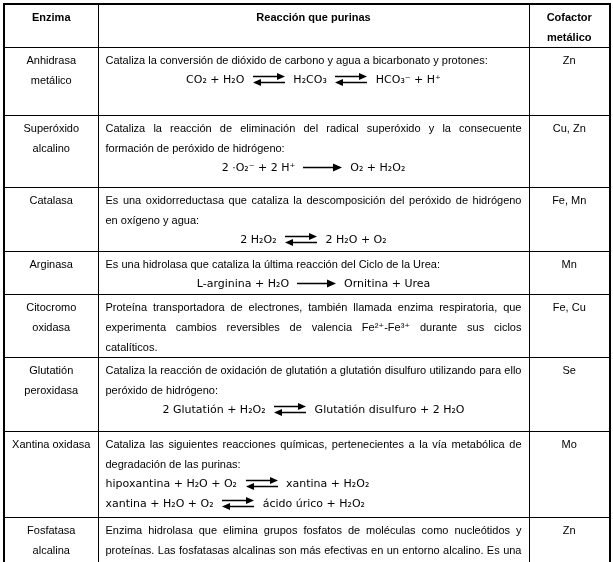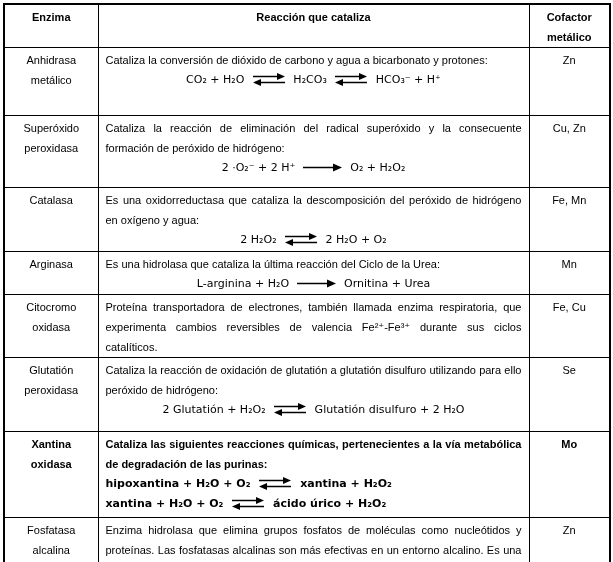--- a/index.html
+++ b/index.html
@@ -29,21 +29,21 @@
     padding: 2px 7px 0 7px;
     overflow: hidden;
   }
   thead tr       { height: 41px; }
   tbody tr:nth-child(1) { height: 68px; }
   tbody tr:nth-child(2) { height: 72px; }
   tbody tr:nth-child(3) { height: 64px; }
   tbody tr:nth-child(4) { height: 41px; }
   tbody tr:nth-child(5) { height: 44px; margin-top: 22px; }
   tbody tr:nth-child(6) { height: 74px; padding-left: 21px; }
-  tbody tr:nth-child(7) { height: 86px; font-weight: bold; }
+  tbody tr:nth-child(7) { height: 86px; }
   tbody tr:nth-child(8) { height: 63px; }
   th {
     font-weight: bold;
     white-space: pre-line;
   }
   .enzyme-cell {
     text-align: center;
   }
   .enzyme-name {
     white-space: pre-line;
@@ -72,21 +72,21 @@
 
 <table class="doc-table">
   <colgroup>
     <col style="width:94px">
     <col style="width:431px">
     <col style="width:81px">
   </colgroup>
   <thead>
     <tr>
       <th>Enzima</th>
-      <th>Reacción que cataliza</th>
+      <th>Reacción que purinas</th>
       <th>Cofactor
 metálico</th>
     </tr>
   </thead>
   <tbody id="table-body">
   <tr>
     <td class="enzyme-cell">
       <span class="enzyme-name">Anhidrasa
 metálico</span>
     </td>
@@ -107,21 +107,21 @@
           </div>
     </td>
     <td class="cofactor-cell">
       <span>Zn</span>
     </td>
   </tr>
 
   <tr>
     <td class="enzyme-cell">
       <span class="enzyme-name">Superóxido
-peroxidasa</span>
+alcalino</span>
     </td>
     <td class="reaction-cell">
       <div class="desc">Cataliza la reacción de eliminación del radical superóxido y la consecuente formación de peróxido de hidrógeno:</div>
       <div class="eq-list">
             <div class="eq center">2 ·O₂⁻ + 2 H⁺ <span class="arrow"><svg width="40" height="9" viewBox="0 0 40 9" xmlns="http://www.w3.org/2000/svg">
                   <line x1="0" y1="4.5" x2="31" y2="4.5" stroke="#000" stroke-width="1.5"></line>
                   <polygon points="30,0.5 39,4.5 30,8.5" fill="#000"></polygon>
                 </svg></span> O₂ + H₂O₂</div>
           </div>
     </td>

